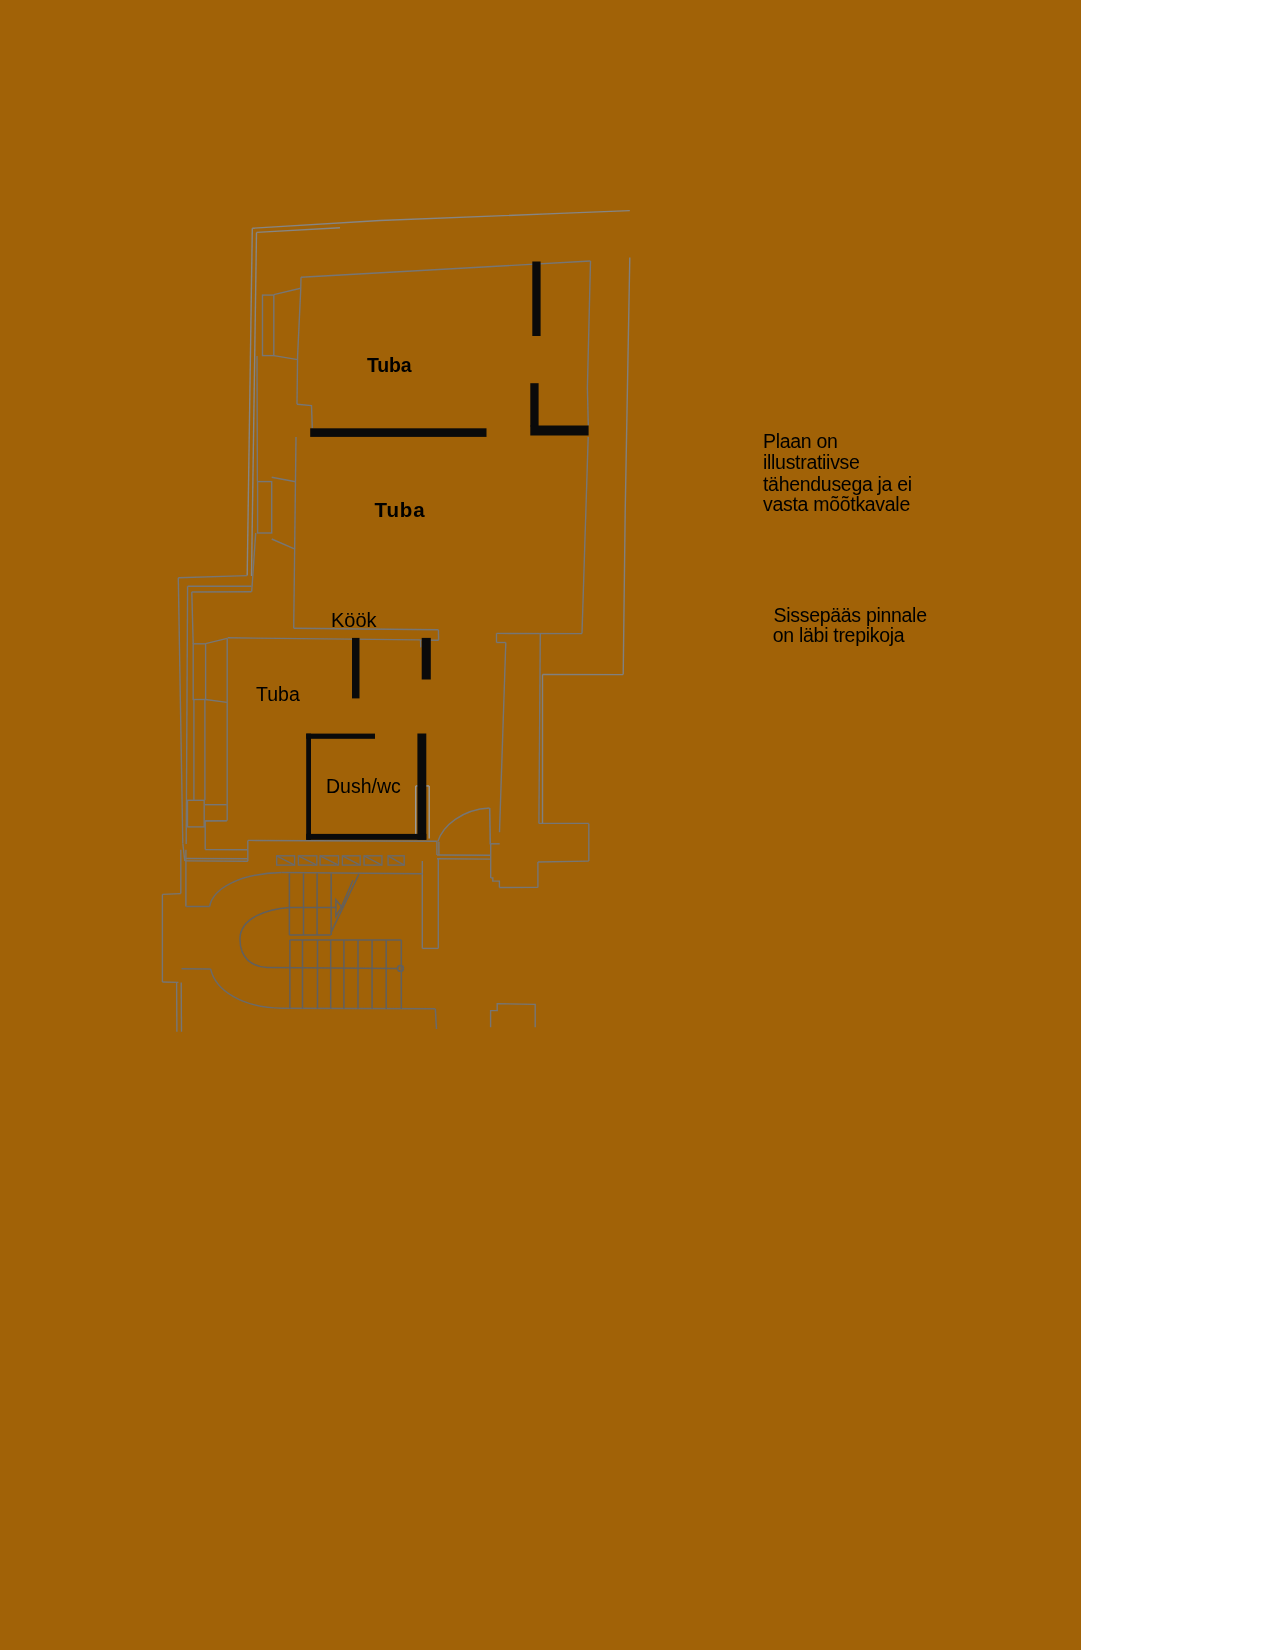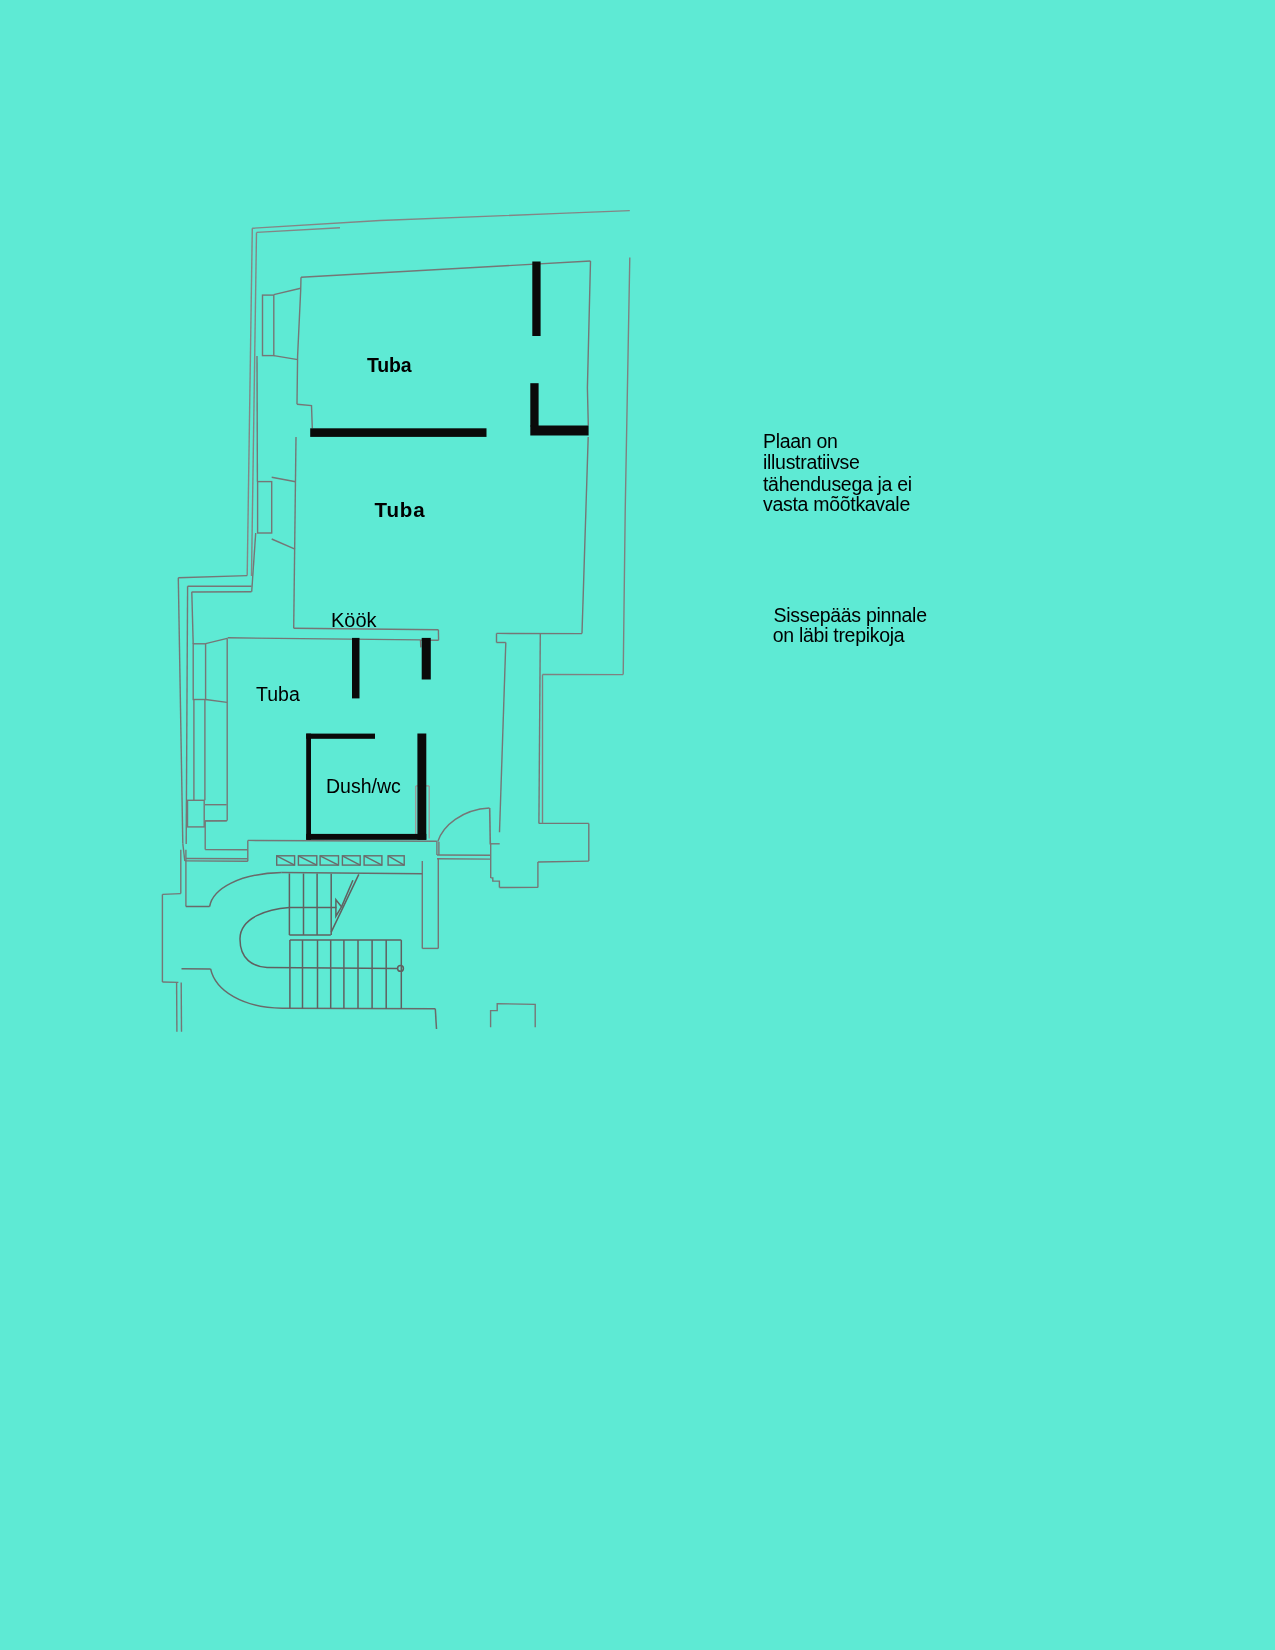--- a/index.html
+++ b/index.html
@@ -1,16 +1,16 @@
 <!DOCTYPE html>
 <html><head>
 <meta charset="utf-8">
 <style>
   html,body{margin:0;padding:0;background:#ffffff;}
-  #page{position:relative;width:1275px;height:1650px;background:#5eead4;overflow:hidden;text-align:right;}
+  #page{position:relative;width:1081px;height:1650px;background:#a16207;overflow:hidden;text-align:right;}
   svg text{font-family:"Liberation Sans",sans-serif;fill:#000;}
 </style>
 </head>
 <body>
 
 <div id="page">
 <svg width="1275" height="1650" viewBox="0 0 1275 1650">
   <g fill="none" stroke="#767676" stroke-width="1.4" stroke-linecap="butt" stroke-linejoin="miter">
 
     <g stroke="#858585">

